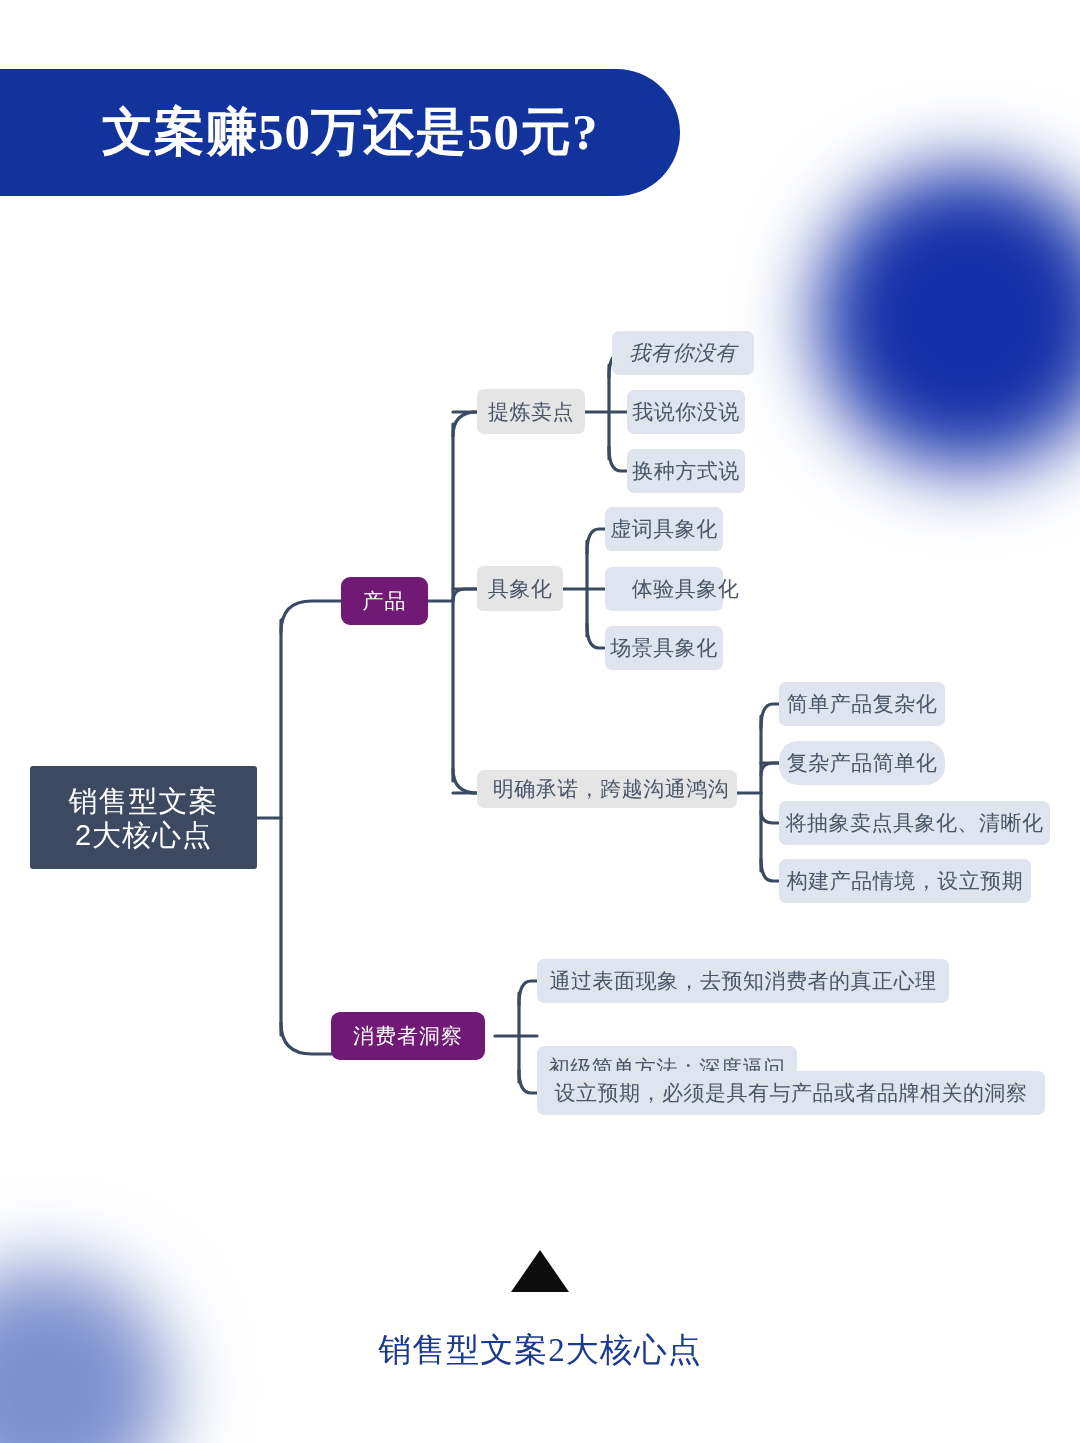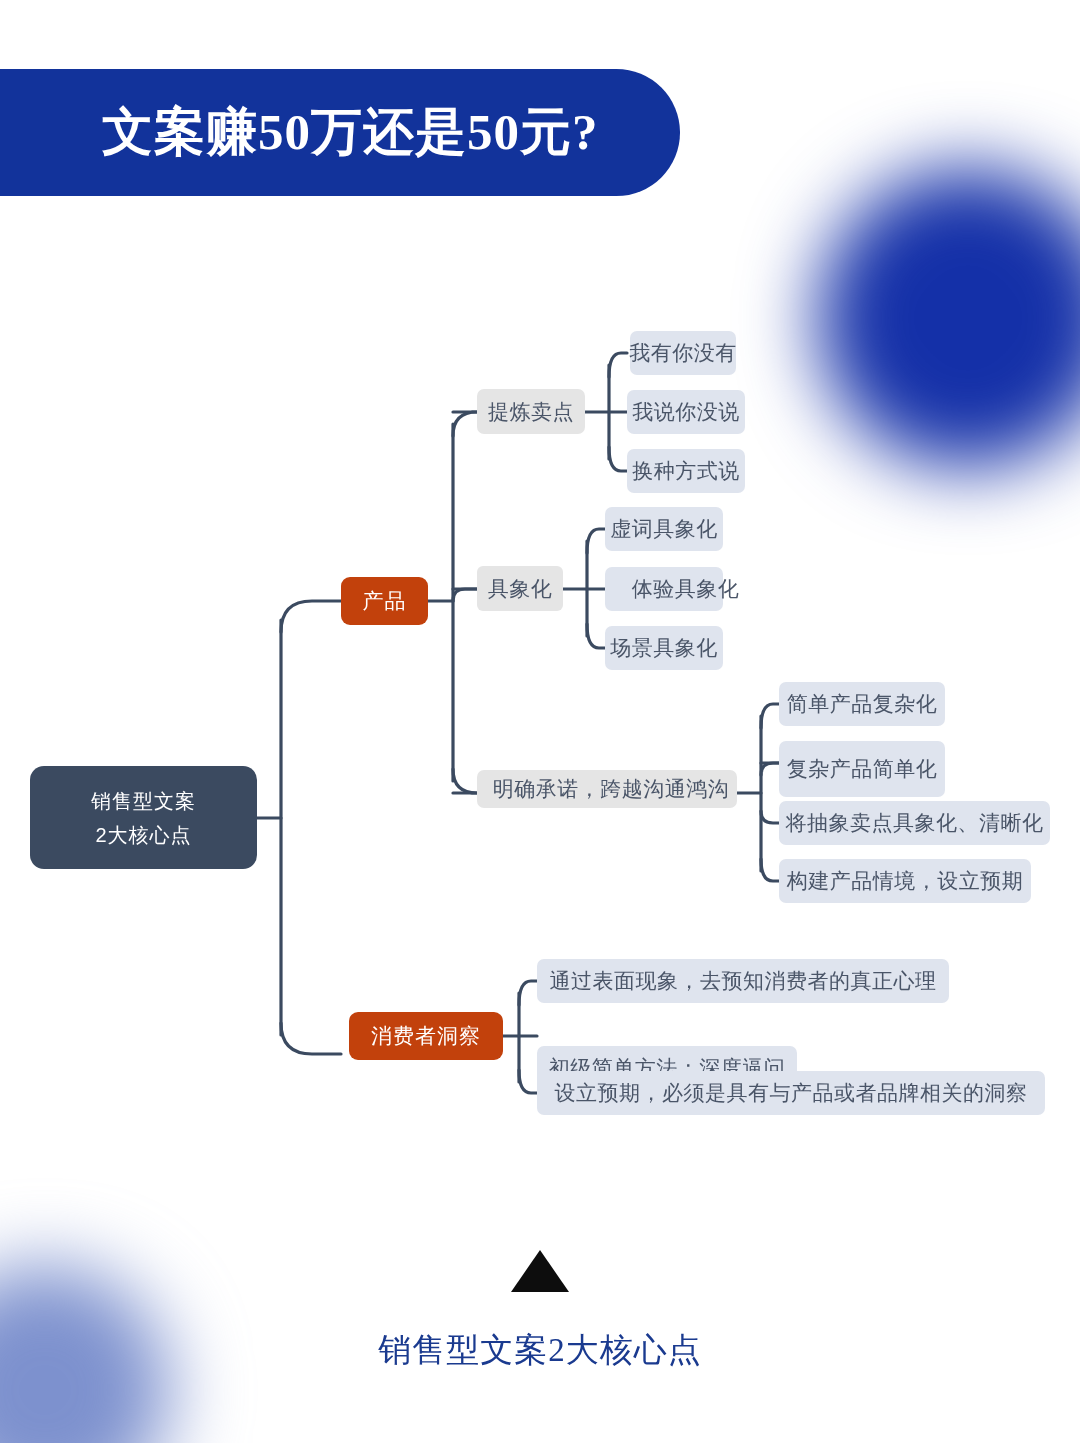--- a/index.html
+++ b/index.html
@@ -74,30 +74,30 @@
     display: flex;
     align-items: center;
     justify-content: center;
     white-space: nowrap;
     font-family: "Liberation Sans", "DejaVu Sans", sans-serif;
   }
 
   .node.root {
     background: #3b4a60;
     color: #ffffff;
-    border-radius: 14px;
-    font-size: 20px;
+    border-radius: 3px;
+    font-size: 29px;
     line-height: 34px;
     text-align: center;
     flex-direction: column;
     letter-spacing: 1px;
   }
 
   .node.branch {
-    background: #c2410c;
+    background: #701a75;
     color: #ffffff;
     border-radius: 9px;
     font-size: 21px;
     letter-spacing: 1px;
   }
 
   .node.leaf {
     background: #e5e5e5;
     color: #4a5568;
     border-radius: 7px;
@@ -198,21 +198,21 @@
     <span>2大核心点</span>
   </div>
 
   <div class="node branch" style="left:341px; top:577px; width:87px; height:48px;">
     <span>产品</span>
   </div>
 
   <div class="node leaf" style="left:477px; top:389px; width:108px; height:45px;">
     <span>提炼卖点</span>
   </div>
-  <div class="node leaf sub" style="left:630px; top:331px; width:106px; height:44px;">
+  <div class="node leaf sub" style="left:612px; top:331px; width:142px; height:44px;font-style:italic;">
     <span>我有你没有</span>
   </div>
   <div class="node leaf sub" style="left:627px; top:390px; width:118px; height:44px;">
     <span>我说你没说</span>
   </div>
   <div class="node leaf sub" style="left:627px; top:449px; width:118px; height:44px;">
     <span>换种方式说</span>
   </div>
 
   <div class="node leaf" style="left:477px; top:566px; width:86px; height:45px;border-radius:6px;">
@@ -227,31 +227,31 @@
   <div class="node leaf sub" style="left:605px; top:626px; width:118px; height:44px;">
     <span>场景具象化</span>
   </div>
 
   <div class="node leaf" style="left:477px; top:770px; width:260px; height:38px;padding-left:8px;">
     <span>明确承诺，跨越沟通鸿沟</span>
   </div>
   <div class="node leaf sub" style="left:779px; top:682px; width:166px; height:44px;">
     <span>简单产品复杂化</span>
   </div>
-  <div class="node leaf sub" style="left:779px; top:741px; width:166px; height:56px;">
+  <div class="node leaf sub" style="left:779px; top:741px; width:166px; height:44px;border-radius:19px;">
     <span>复杂产品简单化</span>
   </div>
   <div class="node leaf sub" style="left:779px; top:801px; width:271px; height:44px;">
     <span>将抽象卖点具象化、清晰化</span>
   </div>
   <div class="node leaf sub" style="left:779px; top:859px; width:252px; height:44px;">
     <span>构建产品情境，设立预期</span>
   </div>
 
-  <div class="node branch" style="left:349px; top:1012px; width:154px; height:48px;">
+  <div class="node branch" style="left:331px; top:1012px; width:154px; height:48px;">
     <span>消费者洞察</span>
   </div>
   <div class="node leaf sub" style="left:537px; top:959px; width:412px; height:44px;">
     <span>通过表面现象，去预知消费者的真正心理</span>
   </div>
   <div class="node leaf sub" style="left:537px; top:1014px; width:260px; height:44px;margin-top:32px;">
     <span>初级简单方法：深度逼问</span>
   </div>
   <div class="node leaf sub" style="left:537px; top:1071px; width:508px; height:44px;">
     <span>设立预期，必须是具有与产品或者品牌相关的洞察</span>

